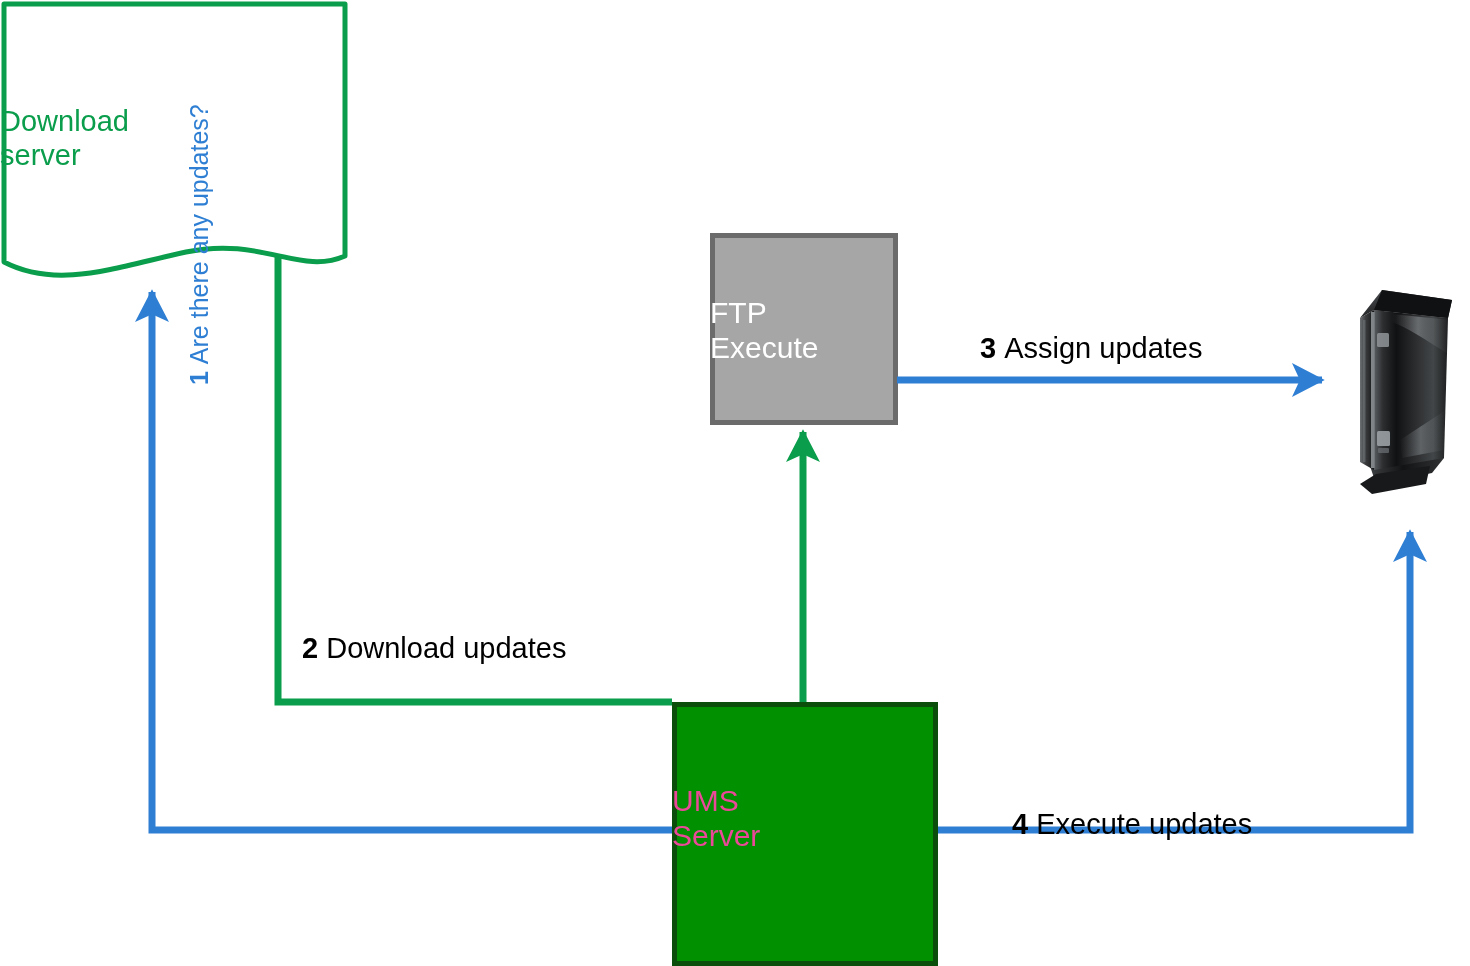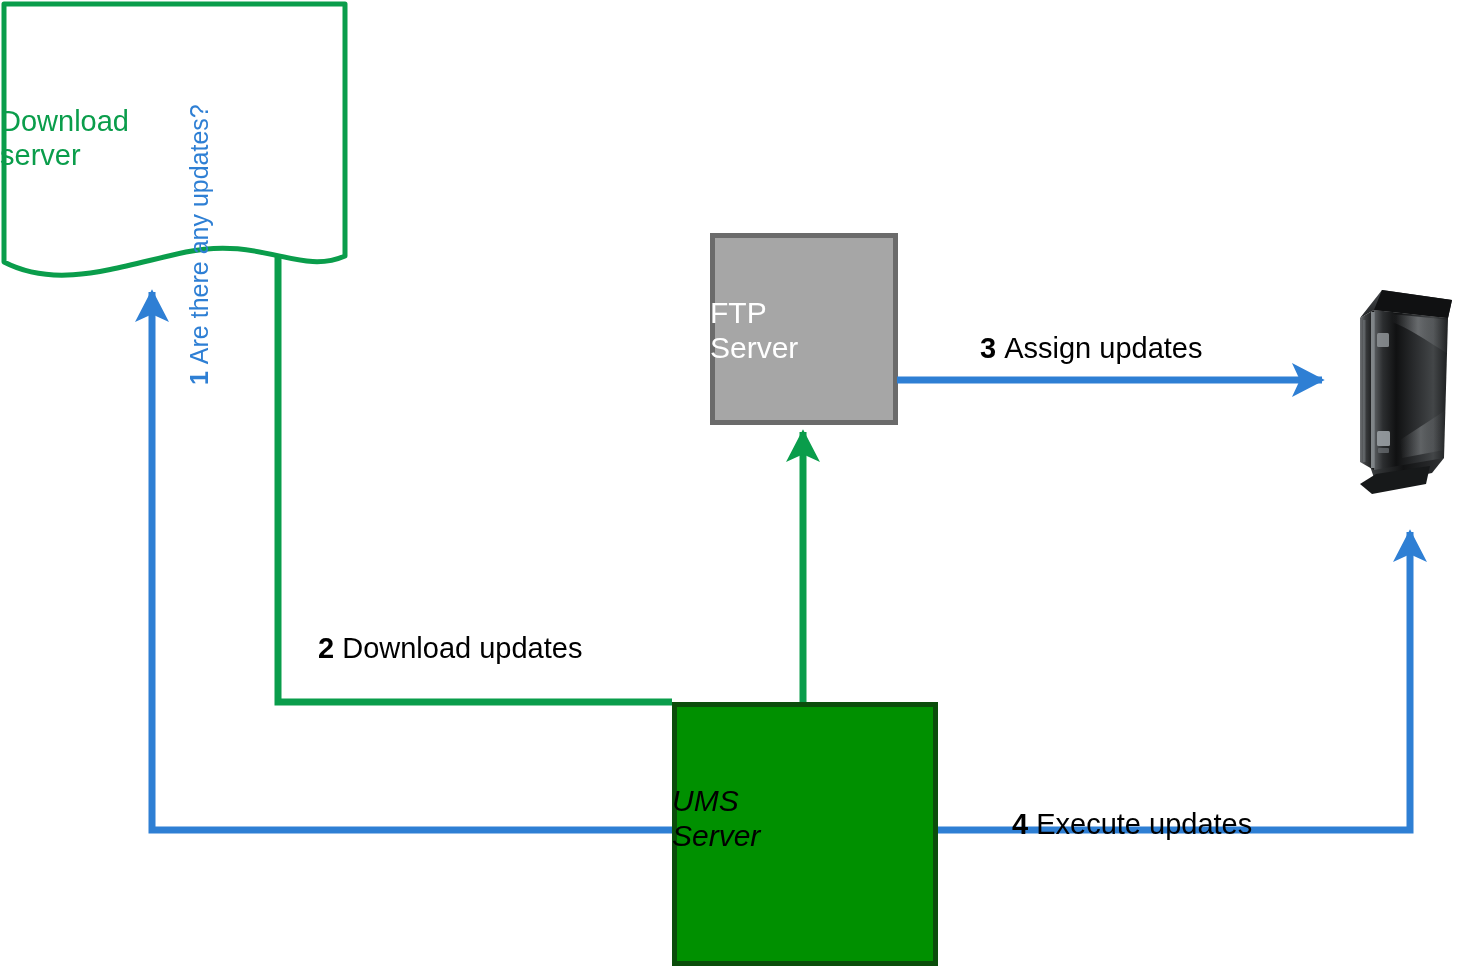--- a/index.html
+++ b/index.html
@@ -46,36 +46,35 @@
     top: 295px;
     width: 188px;
     color: #ffffff;
     font-size: 30px;
   }
   
   #ums-server-label {
     left: 672px;
     top: 783px;
     width: 266px;
-    color: #000000;
+    color: #ec4899;
     font-size: 30px;
-    font-style: italic;
   }
   .edge-label {
     position: absolute;
     font-size: 29px;
     color: #000000;
     white-space: nowrap;
     user-select: none;
   }
   .edge-label b {
     font-weight: 700;
   }
   #label-assign { left: 980px; top: 332px; }
-  #label-download { left: 318px; top: 632px; }
+  #label-download { left: 302px; top: 632px; }
   #label-execute { left: 1012px; top: 808px; }
   
   #label-query {
     position: absolute;
     left: 185px;
     top: 385px;
     width: 360px;
     font-size: 25px;
     color: #2e7fd4;
     white-space: nowrap;
@@ -186,21 +185,21 @@
       <rect x="25" y="45" width="12" height="14" rx="1.5" fill="#8f9498" opacity="0.85"></rect>
       <rect x="25" y="143" width="13" height="15" rx="1.5" fill="#9aa0a4" opacity="0.9"></rect>
       <rect x="26" y="160" width="11" height="5" rx="1" fill="#6e7276" opacity="0.7"></rect>
     </g>
   </svg>
 
   <div class="node-label" id="download-server-label">Download
 server</div>
 
   <div class="node-label" id="ftp-server-label">FTP
-Server</div>
+Execute</div>
 
   <div class="node-label" id="ums-server-label">UMS
 Server</div>
 
   <div class="edge-label" id="label-assign">
     <b>3</b><span>&nbsp;</span><span>Assign updates</span>
   </div>
 
   <div class="edge-label" id="label-download">
     <b>2</b><span>&nbsp;</span><span>Download updates</span>

